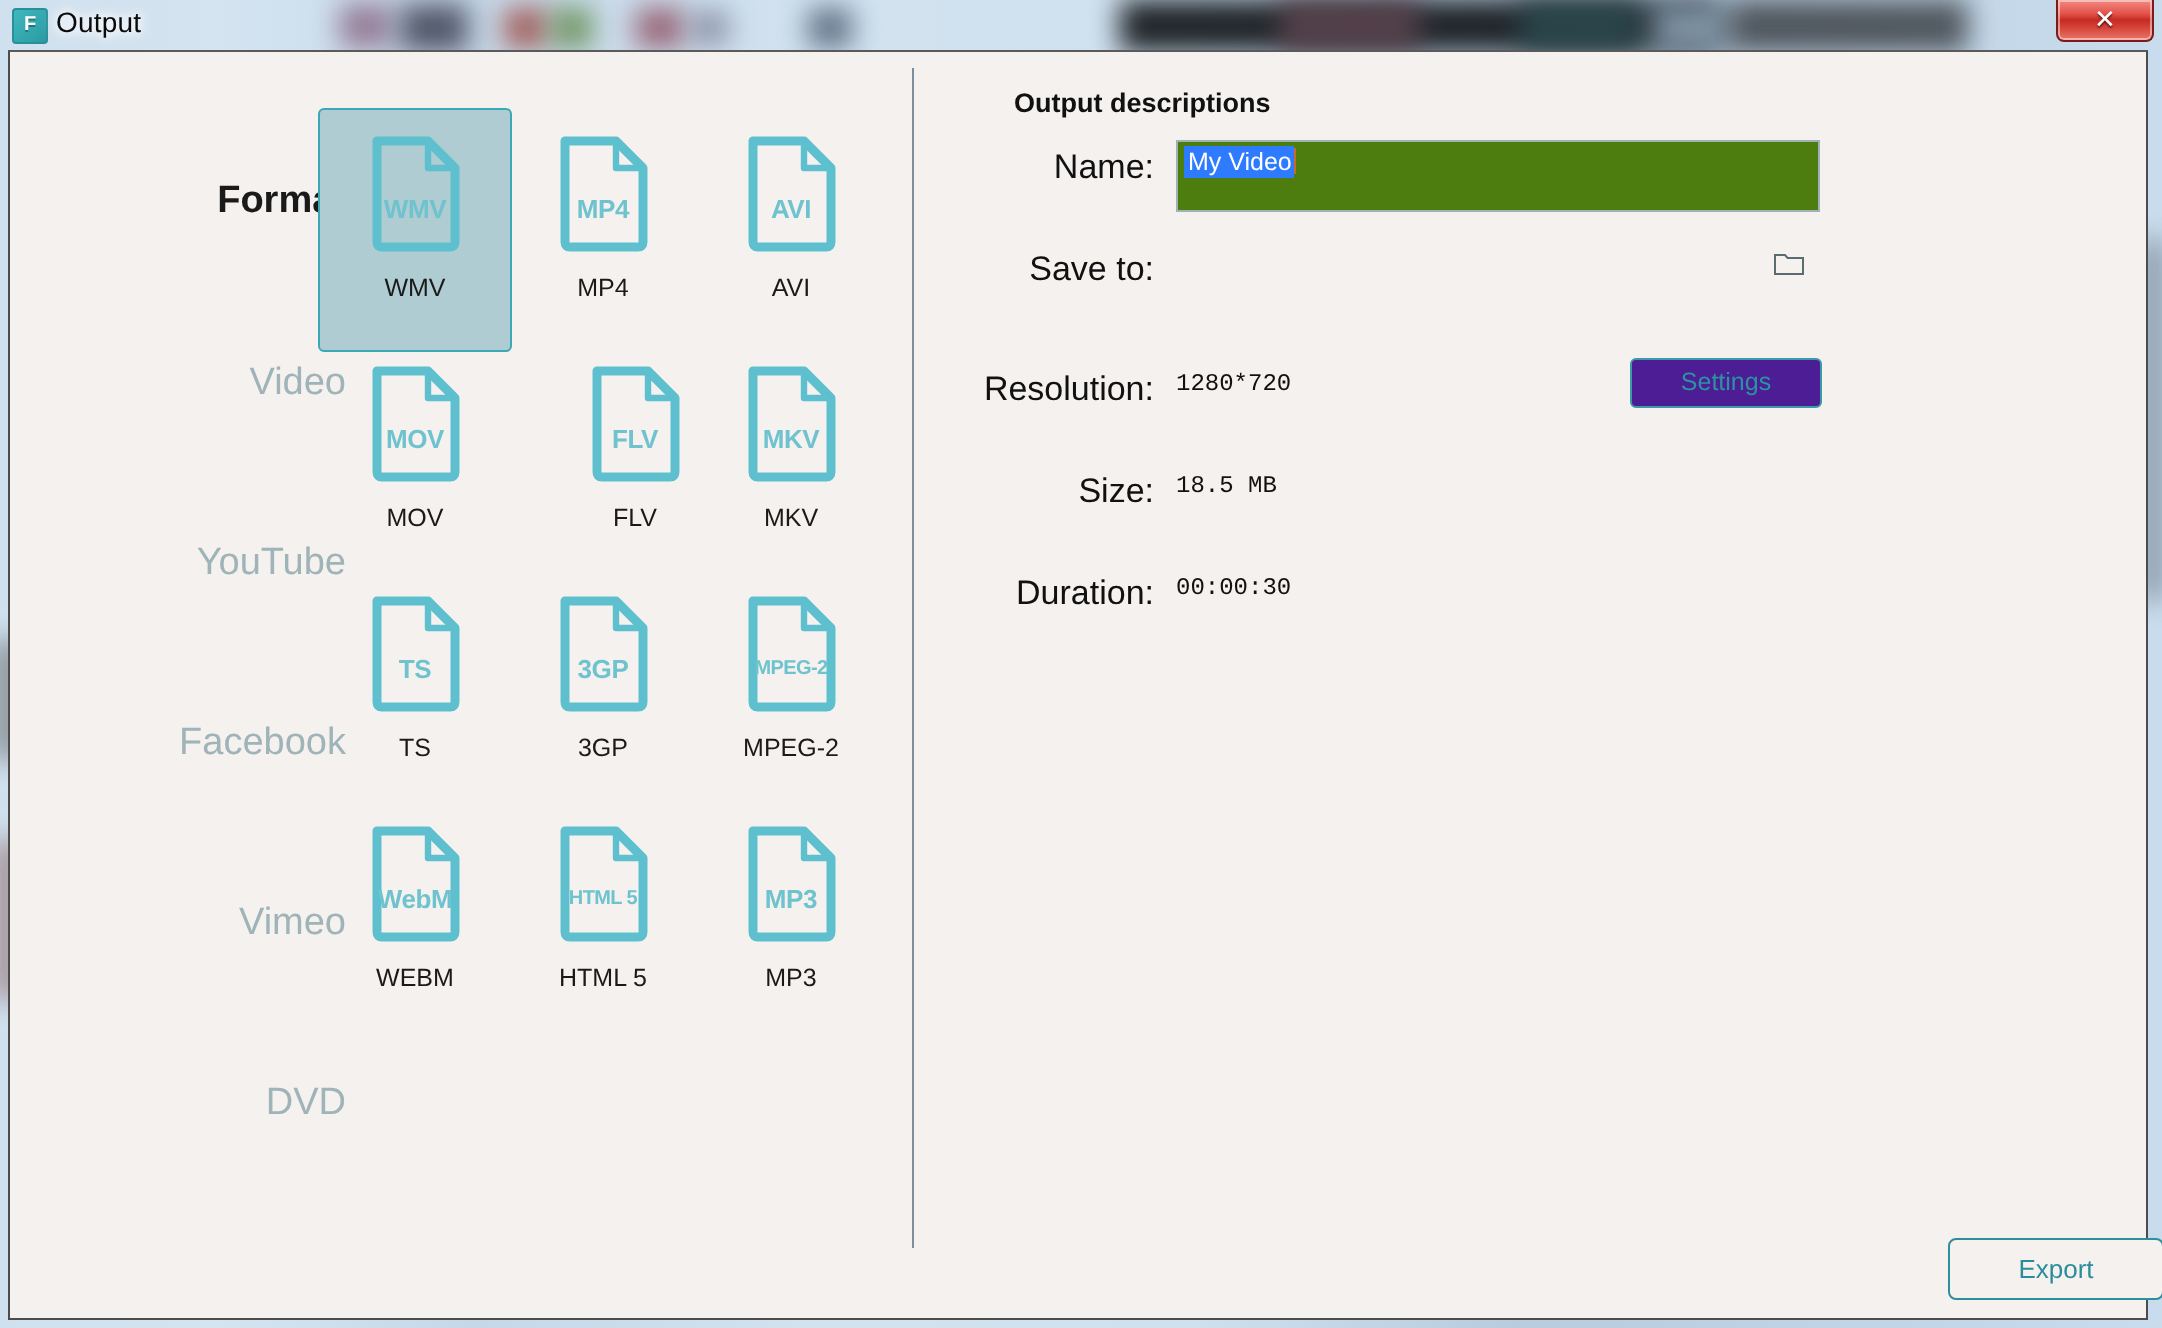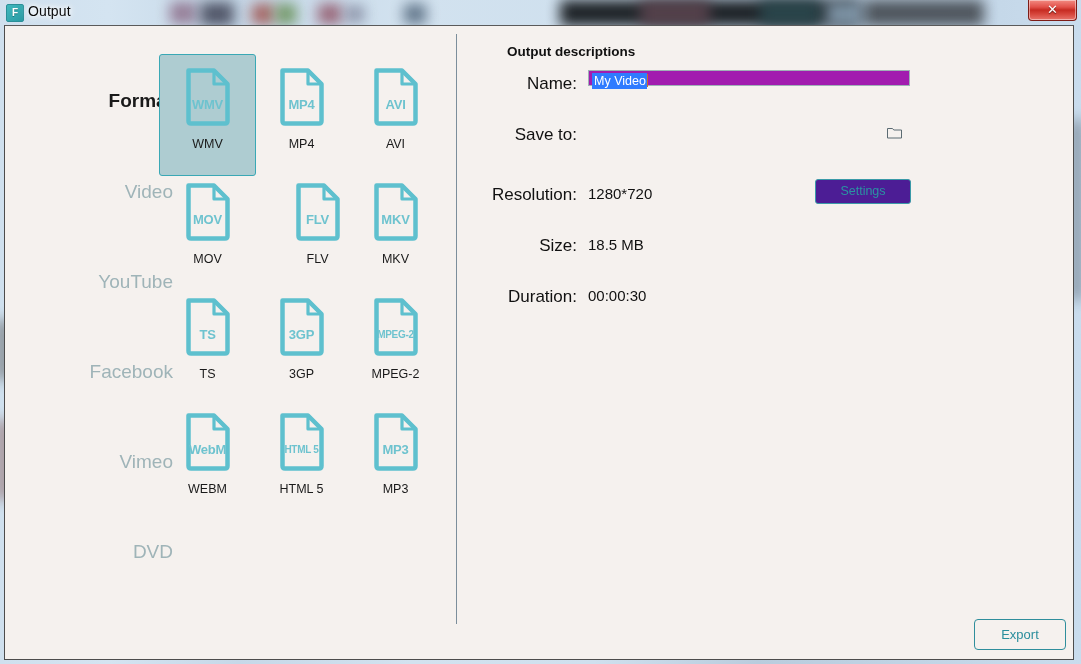--- a/index.html
+++ b/index.html
@@ -103,26 +103,26 @@
 
   
   #rightpanel{position:absolute;left:452px;top:0;right:0;height:100%;}
   #panel-heading{
     position:absolute;left:50px;top:18px;font-size:13.5px;font-weight:bold;color:#111;
   }
   .frow-label{
     position:absolute;font-size:17px;color:#111;text-align:right;width:120px;
   }
   .frow-value{
-    position:absolute;font-size:15px;color:#111;
+    position:absolute;font-size:12px;color:#111;font-family:Liberation Mono, monospace;
   }
   #name-input{
-    position:absolute;left:131px;top:44px;width:322px;height:16px;
-    box-sizing:border-box;
-    background:#a21caf;border:1px solid #9fb2b6;
+    position:absolute;left:131px;top:44px;width:322px;height:36px;
+    box-sizing:border-box;
+    background:#4d7c0f;border:1px solid #9fb2b6;
     font-size:12.5px;color:#111;
     padding:0 3px;line-height:20px;cursor:text;
   }
   #name-sel{
     background:#2f7bff;color:#fff;padding:1px 1px 1px 2px;
   }
   #name-caret{
     display:inline-block;width:1px;height:13px;background:#c86b2a;
     vertical-align:-2px;margin-left:0px;
   }
@@ -138,21 +138,21 @@
   }
   #settings-btn{
     position:absolute;left:358px;top:153px;width:96px;height:25px;
     box-sizing:border-box;
     background:#4c1d95;border:1px solid #3a9aa8;border-radius:3px;
     color:#2a93a2;font-size:12.5px;line-height:23px;text-align:center;cursor:pointer;
   }
 
   
   #export-btn{
-    position:absolute;left:969px;top:593px;width:92px;height:31px;
+    position:absolute;left:969px;top:593px;width:108px;height:31px;
     box-sizing:border-box;
     background:#f5f1ee;border:1px solid #2f8e9c;border-radius:4px;
     color:#2a8d9c;font-size:13px;line-height:29px;text-align:center;cursor:pointer;
   }
 </style>
 </head>
 <body>
 
 <div id="backdrop">
   <div class="blurblob" style="left:170px;top:2px;width:26px;height:22px;background:#8a6a86;"></div>

